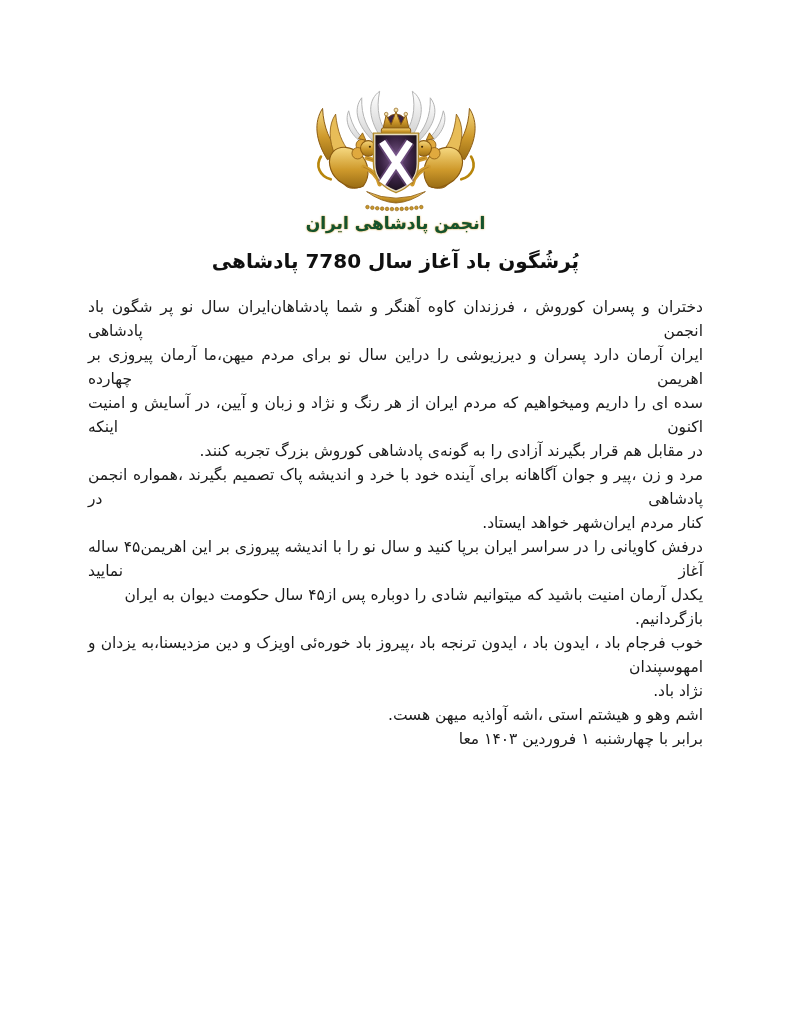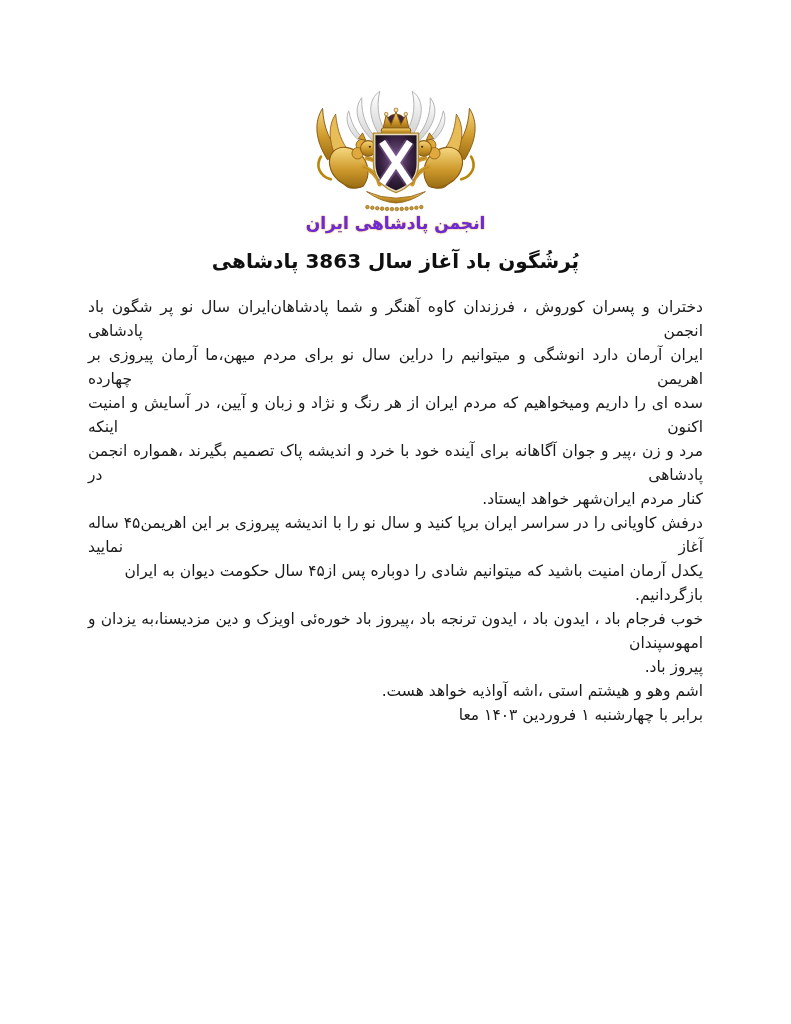--- a/index.html
+++ b/index.html
@@ -13,21 +13,21 @@
   .page{width:791px;height:1024px;position:relative;}
   .logo-block{
     margin-top:88px;
     display:flex;flex-direction:column;align-items:center;
   }
   .emblem{width:214px;height:124px;display:block;}
   .logo-caption{
     margin-top:1px;
     font-size:17px;
     font-weight:bold;
-    color:#6d28d9;
+    color:#14532d;
     text-shadow:0 0 2px rgba(214,160,60,.85), 0 0 1px rgba(214,160,60,.9);
     letter-spacing:.5px;
     direction:rtl;
   }
   .doc-title{
     margin:16px 0 0 0;
     text-align:center;
     font-size:20px;
     font-weight:bold;
     color:#101010;
@@ -143,30 +143,31 @@
             <circle cx="143" cy="147.9" r="2.2"></circle>
           <circle cx="149" cy="147.4" r="2.2"></circle>
             <circle cx="155" cy="146.8" r="2.2"></circle>
             <circle cx="161" cy="146" r="2.2"></circle>
         </g>
       </g>
     </svg>
     <div class="logo-caption">انجمن پادشاهی ایران</div>
   </div>
 
-  <h1 class="doc-title">پُرشُگون باد آغاز سال 3863 پادشاهی</h1>
+  <h1 class="doc-title">پُرشُگون باد آغاز سال 7780 پادشاهی</h1>
 
   <div class="doc-body">
     <div class="line just">دختران و پسران کوروش ، فرزندان کاوه آهنگر و شما  پادشاهان‌ایران سال نو  پر شگون باد انجمن پادشاهی</div>
-    <div class="line just">ایران آرمان دارد انوشگی و میتوانیم را دراین سال نو برای مردم میهن،ما آرمان پیروزی بر اهریمن چهارده</div>
+    <div class="line just">ایران آرمان دارد پسران و دیرزیوشی را دراین سال نو برای مردم میهن،ما آرمان پیروزی بر اهریمن چهارده</div>
     <div class="line just">سده ای را داریم ومیخواهیم که  مردم ایران از هر رنگ و نژاد و زبان و آیین، در  آسایش و امنیت  اکنون اینکه</div>
+    <div class="line">در مقابل هم قرار بگیرند آزادی را به گونه‌ی پادشاهی کوروش بزرگ تجربه کنند.</div>
     <div class="line just">مرد و زن ،پیر و جوان آگاهانه برای آینده خود با خرد و اندیشه پاک تصمیم بگیرند ،همواره انجمن پادشاهی در</div>
     <div class="line">کنار مردم ایران‌شهر خواهد ایستاد.</div>
     <div class="line just">درفش کاویانی را در سراسر ایران برپا کنید و سال نو را با اندیشه پیروزی بر این اهریمن۴۵ ساله آغاز نمایید</div>
     <div class="line">یکدل  آرمان امنیت باشید که میتوانیم شادی را دوباره پس از۴۵ سال حکومت دیوان به ایران بازگردانیم.</div>
     <div class="line just">خوب فرجام باد ، ایدون باد ، ایدون ترنجه باد ،پیروز باد خوره‌ئی اویزک و دین مزدیسنا،به یزدان و امهوسپندان</div>
-    <div class="line">پیروز باد.</div>
-    <div class="line">اشم وهو و هیشتم استی ،اشه آواذیه خواهد هست.</div>
+    <div class="line">نژاد باد.</div>
+    <div class="line">اشم وهو و هیشتم استی ،اشه آواذیه میهن هست.</div>
     <div class="line">برابر با چهارشنبه ۱  فروردین ۱۴۰۳ معا</div>
 
   </div>
 
 </div>
 
 </body></html>

